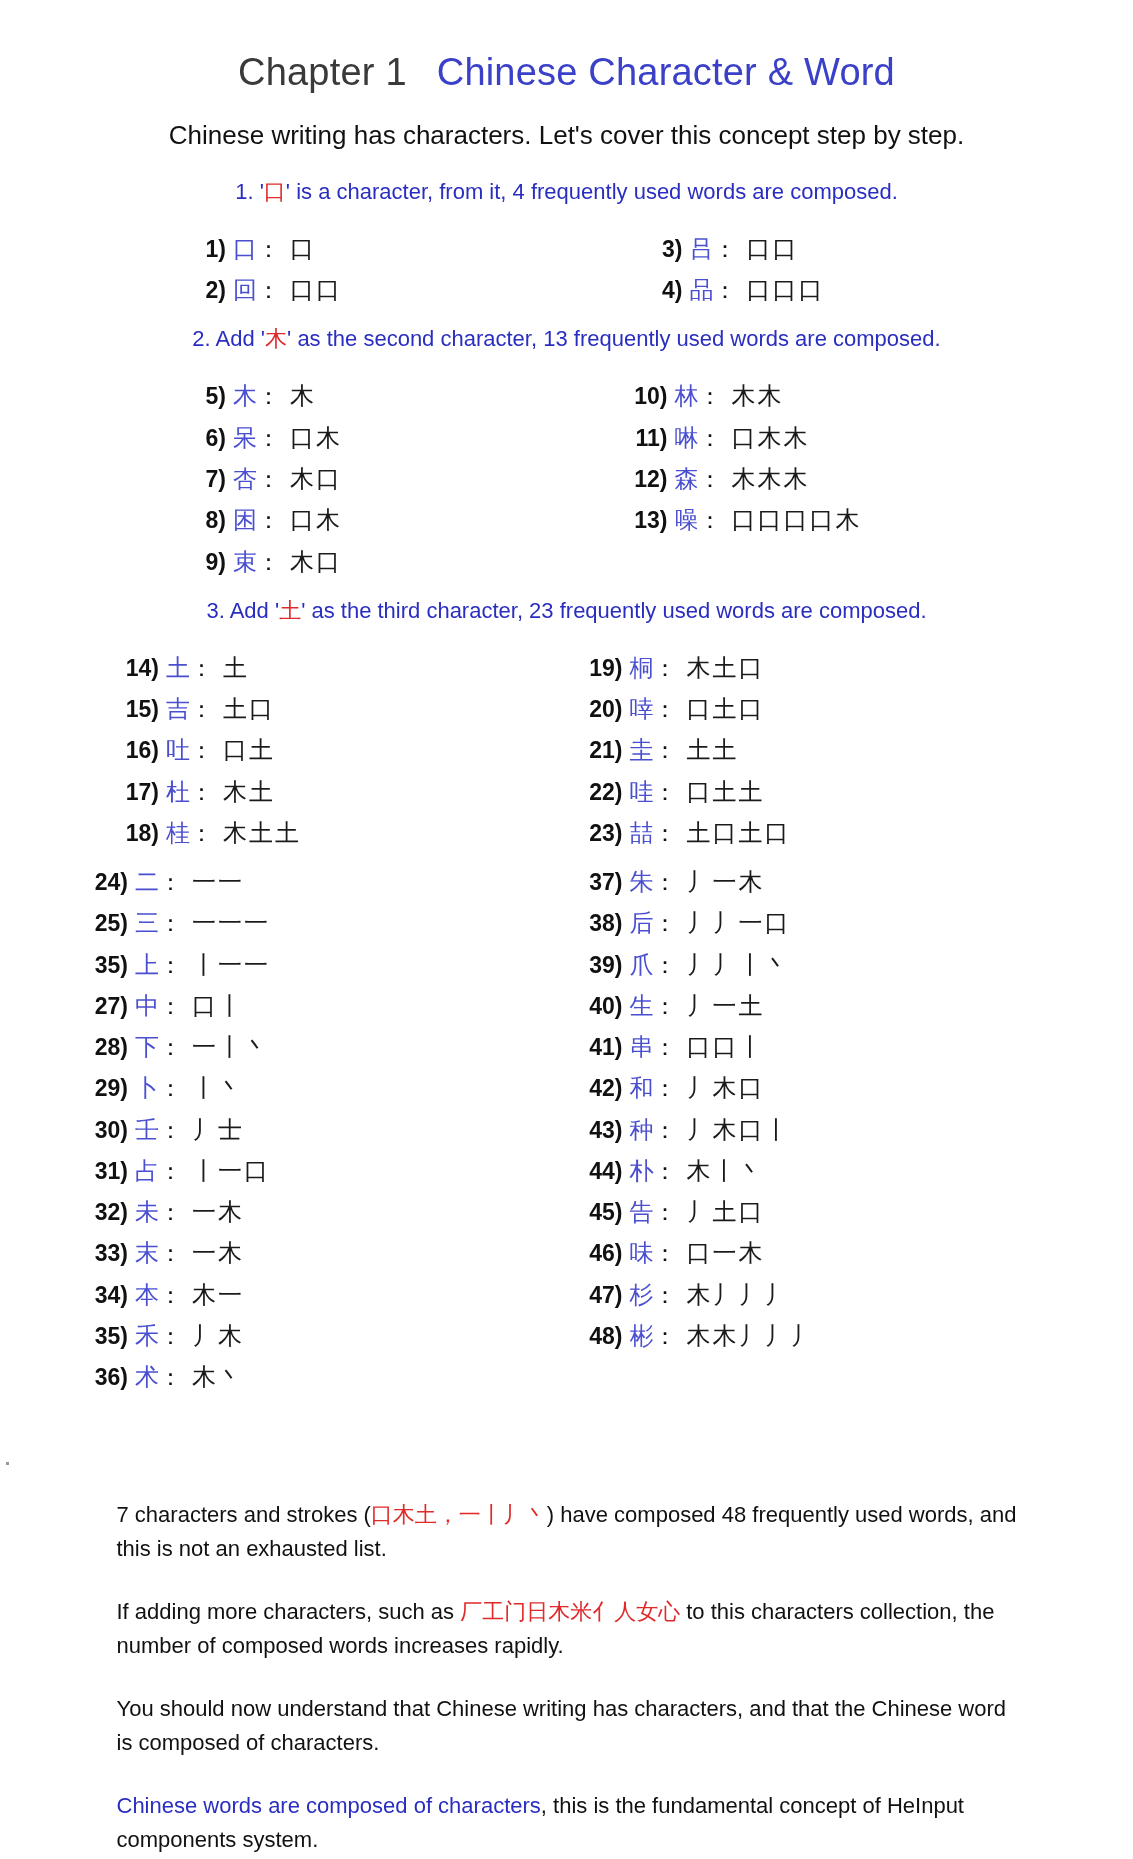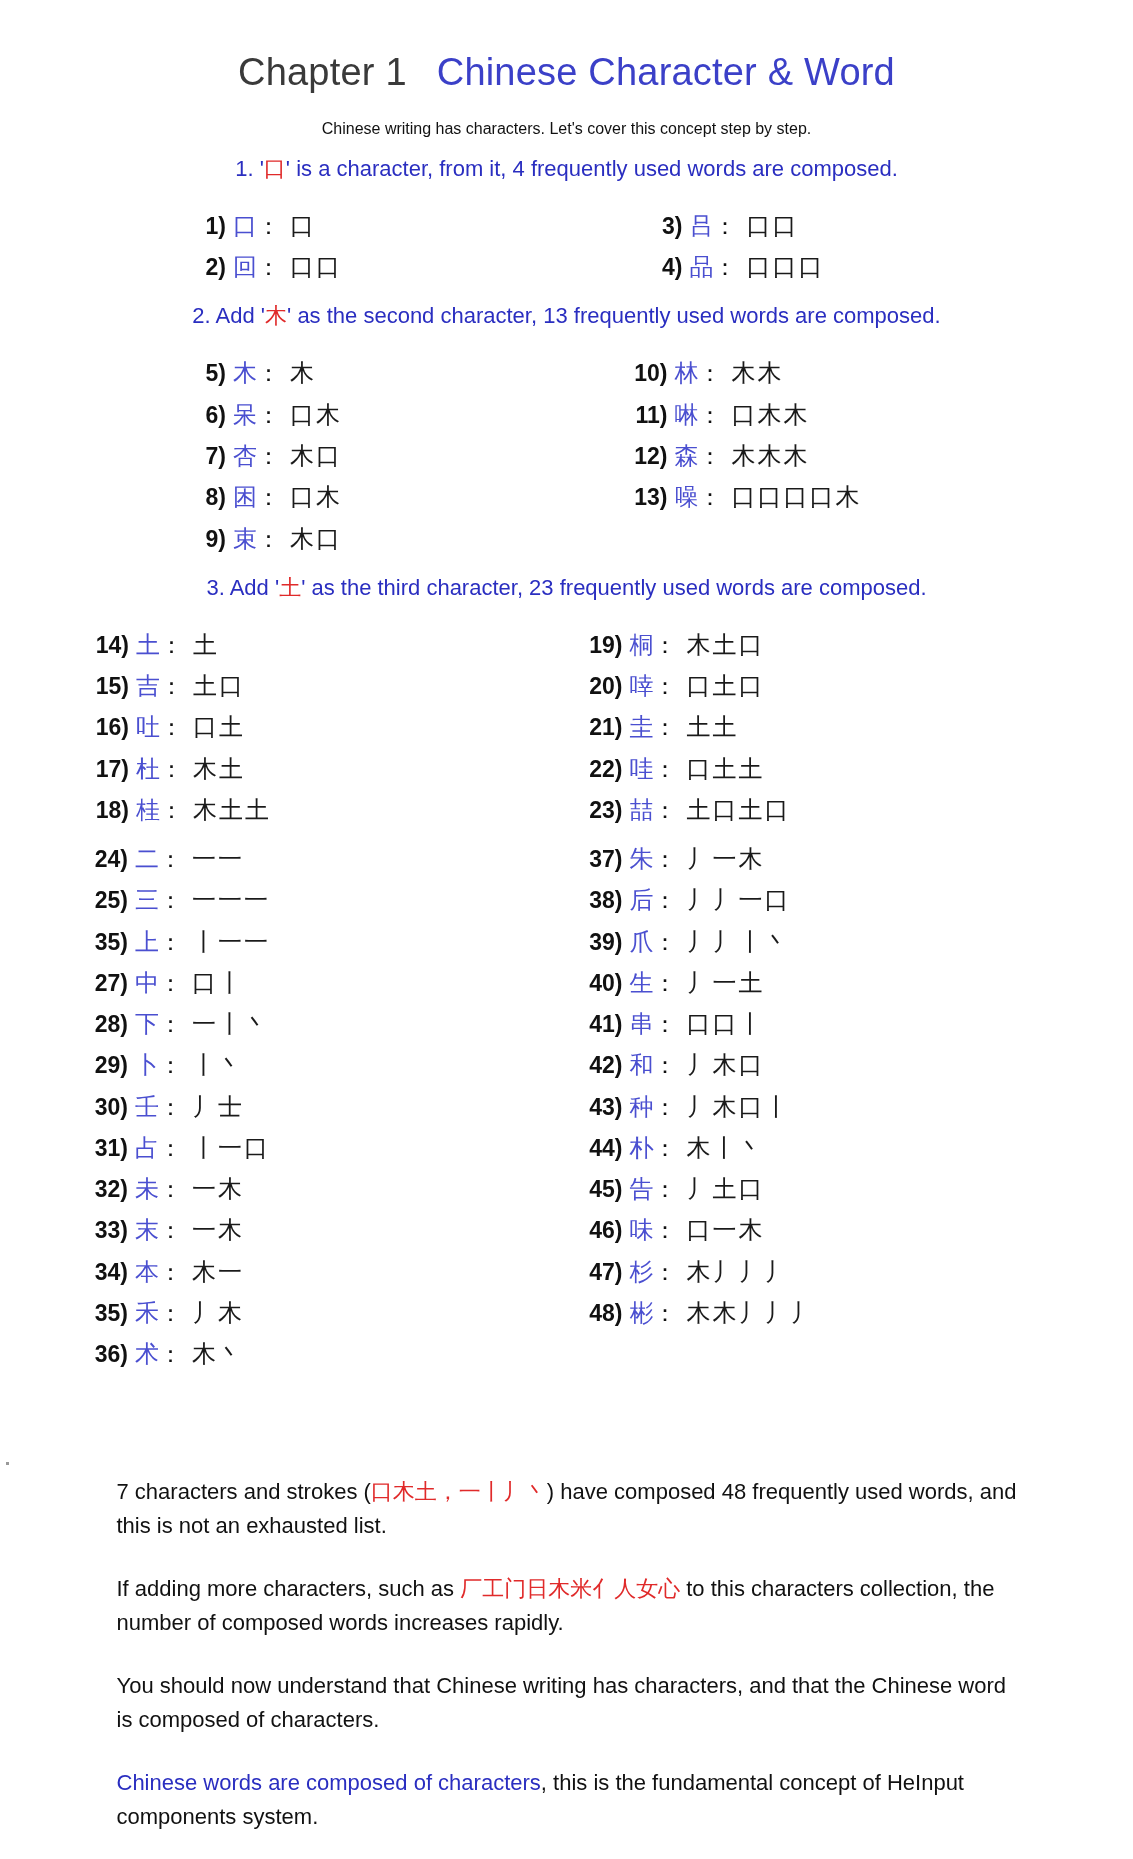--- a/index.html
+++ b/index.html
@@ -27,21 +27,21 @@
     font-weight:400;
     letter-spacing:.2px;
     white-space:nowrap;
   }
   .title .ch{color:#3a3a3a;}
   .title .nm{color:#3b40c8;margin-left:30px;}
 
   
   .intro{
     text-align:center;
-    font-size:16px;
+    font-size:26px;
     color:#111;
     margin-top:18px;
     white-space:nowrap;
   }
 
   
   .sec-head{
     text-align:center;
     font-size:22px;
     color:#2a2ec0;
@@ -92,21 +92,21 @@
     font-size:24px;
     margin-left:8px;
     letter-spacing:2px;
   }
 
   
   .entries.s1 .col.left{padding-left:180px;}
   .entries.s1 .col.right{padding-left:70px;}
   .entries.s2 .col.left{padding-left:180px;}
   .entries.s2 .col.right{padding-left:55px;}
-  .entries.s3 .col.left{padding-left:83px;}
+  .entries.s3 .col.left{padding-left:113px;}
   .entries.s3 .col.right{padding-left:10px;}
   .entries.s4 .col.left{padding-left:82px;}
   .entries.s4 .col.right{padding-left:10px;}
 
   
   .footer{
     margin:0 auto;
     width:900px;
     padding:0 0 30px 0;
   }

